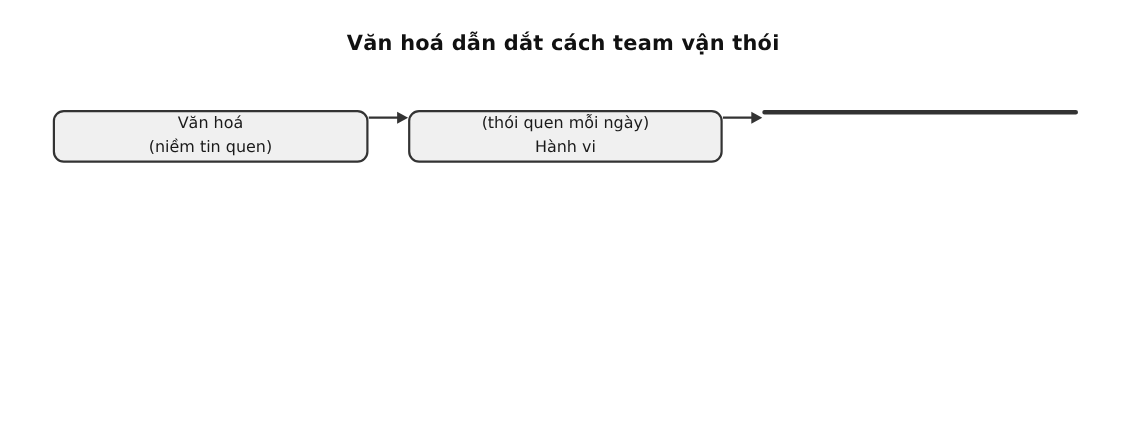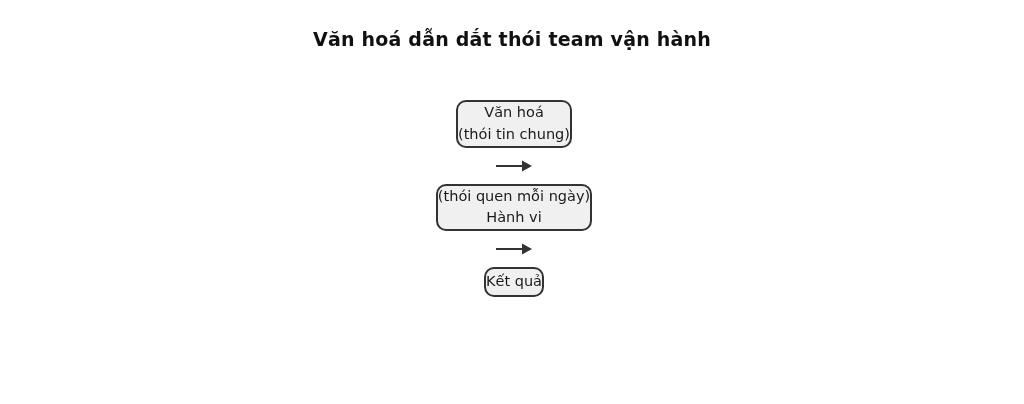--- a/index.html
+++ b/index.html
@@ -27,22 +27,21 @@
     color: #111111;
     letter-spacing: 0.2px;
   }
   .flow {
     position: absolute;
     top: 100px;
     left: 48px;
     right: 44px;
     height: 197px;
     display: flex;
-    align-items: center;
-    flex-direction: column;
+    align-items: flex-start;
   }
   .node {
     flex: 1 1 0;
     background: #f0f0f0;
     border: 2px solid #333333;
     border-radius: 10px;
     display: flex;
     align-items: center;
     justify-content: center;
     text-align: center;
@@ -64,28 +63,28 @@
   }
   .arrow-svg {
     display: block;
   }
 </style>
 </head>
 <body>
 
 <div class="canvas">
 
-  <h1 class="title">Văn hoá dẫn dắt thói team vận hành</h1>
+  <h1 class="title">Văn hoá dẫn dắt cách team vận thói</h1>
 
   <div class="flow">
 
     <div class="node">
       <div class="node-text">
         <span>Văn hoá</span>
-        <span>(thói tin chung)</span>
+        <span>(niềm tin quen)</span>
       </div>
     </div>
 
     <div class="arrow-wrap">
       <svg class="arrow-svg" width="36" height="14" viewBox="0 0 36 14" aria-hidden="true">
         <line x1="0" y1="7" x2="27" y2="7" stroke="#333333" stroke-width="2"></line>
         <polygon points="26,1.5 36,7 26,12.5" fill="#333333"></polygon>
       </svg>
     </div>
 
@@ -98,18 +97,17 @@
 
     <div class="arrow-wrap">
       <svg class="arrow-svg" width="36" height="14" viewBox="0 0 36 14" aria-hidden="true">
         <line x1="0" y1="7" x2="27" y2="7" stroke="#333333" stroke-width="2"></line>
         <polygon points="26,1.5 36,7 26,12.5" fill="#333333"></polygon>
       </svg>
     </div>
 
     <div class="node">
       <div class="node-text">
-        <span>Kết quả</span>
       </div>
     </div>
 
   </div>
 </div>
 
 </body></html>

